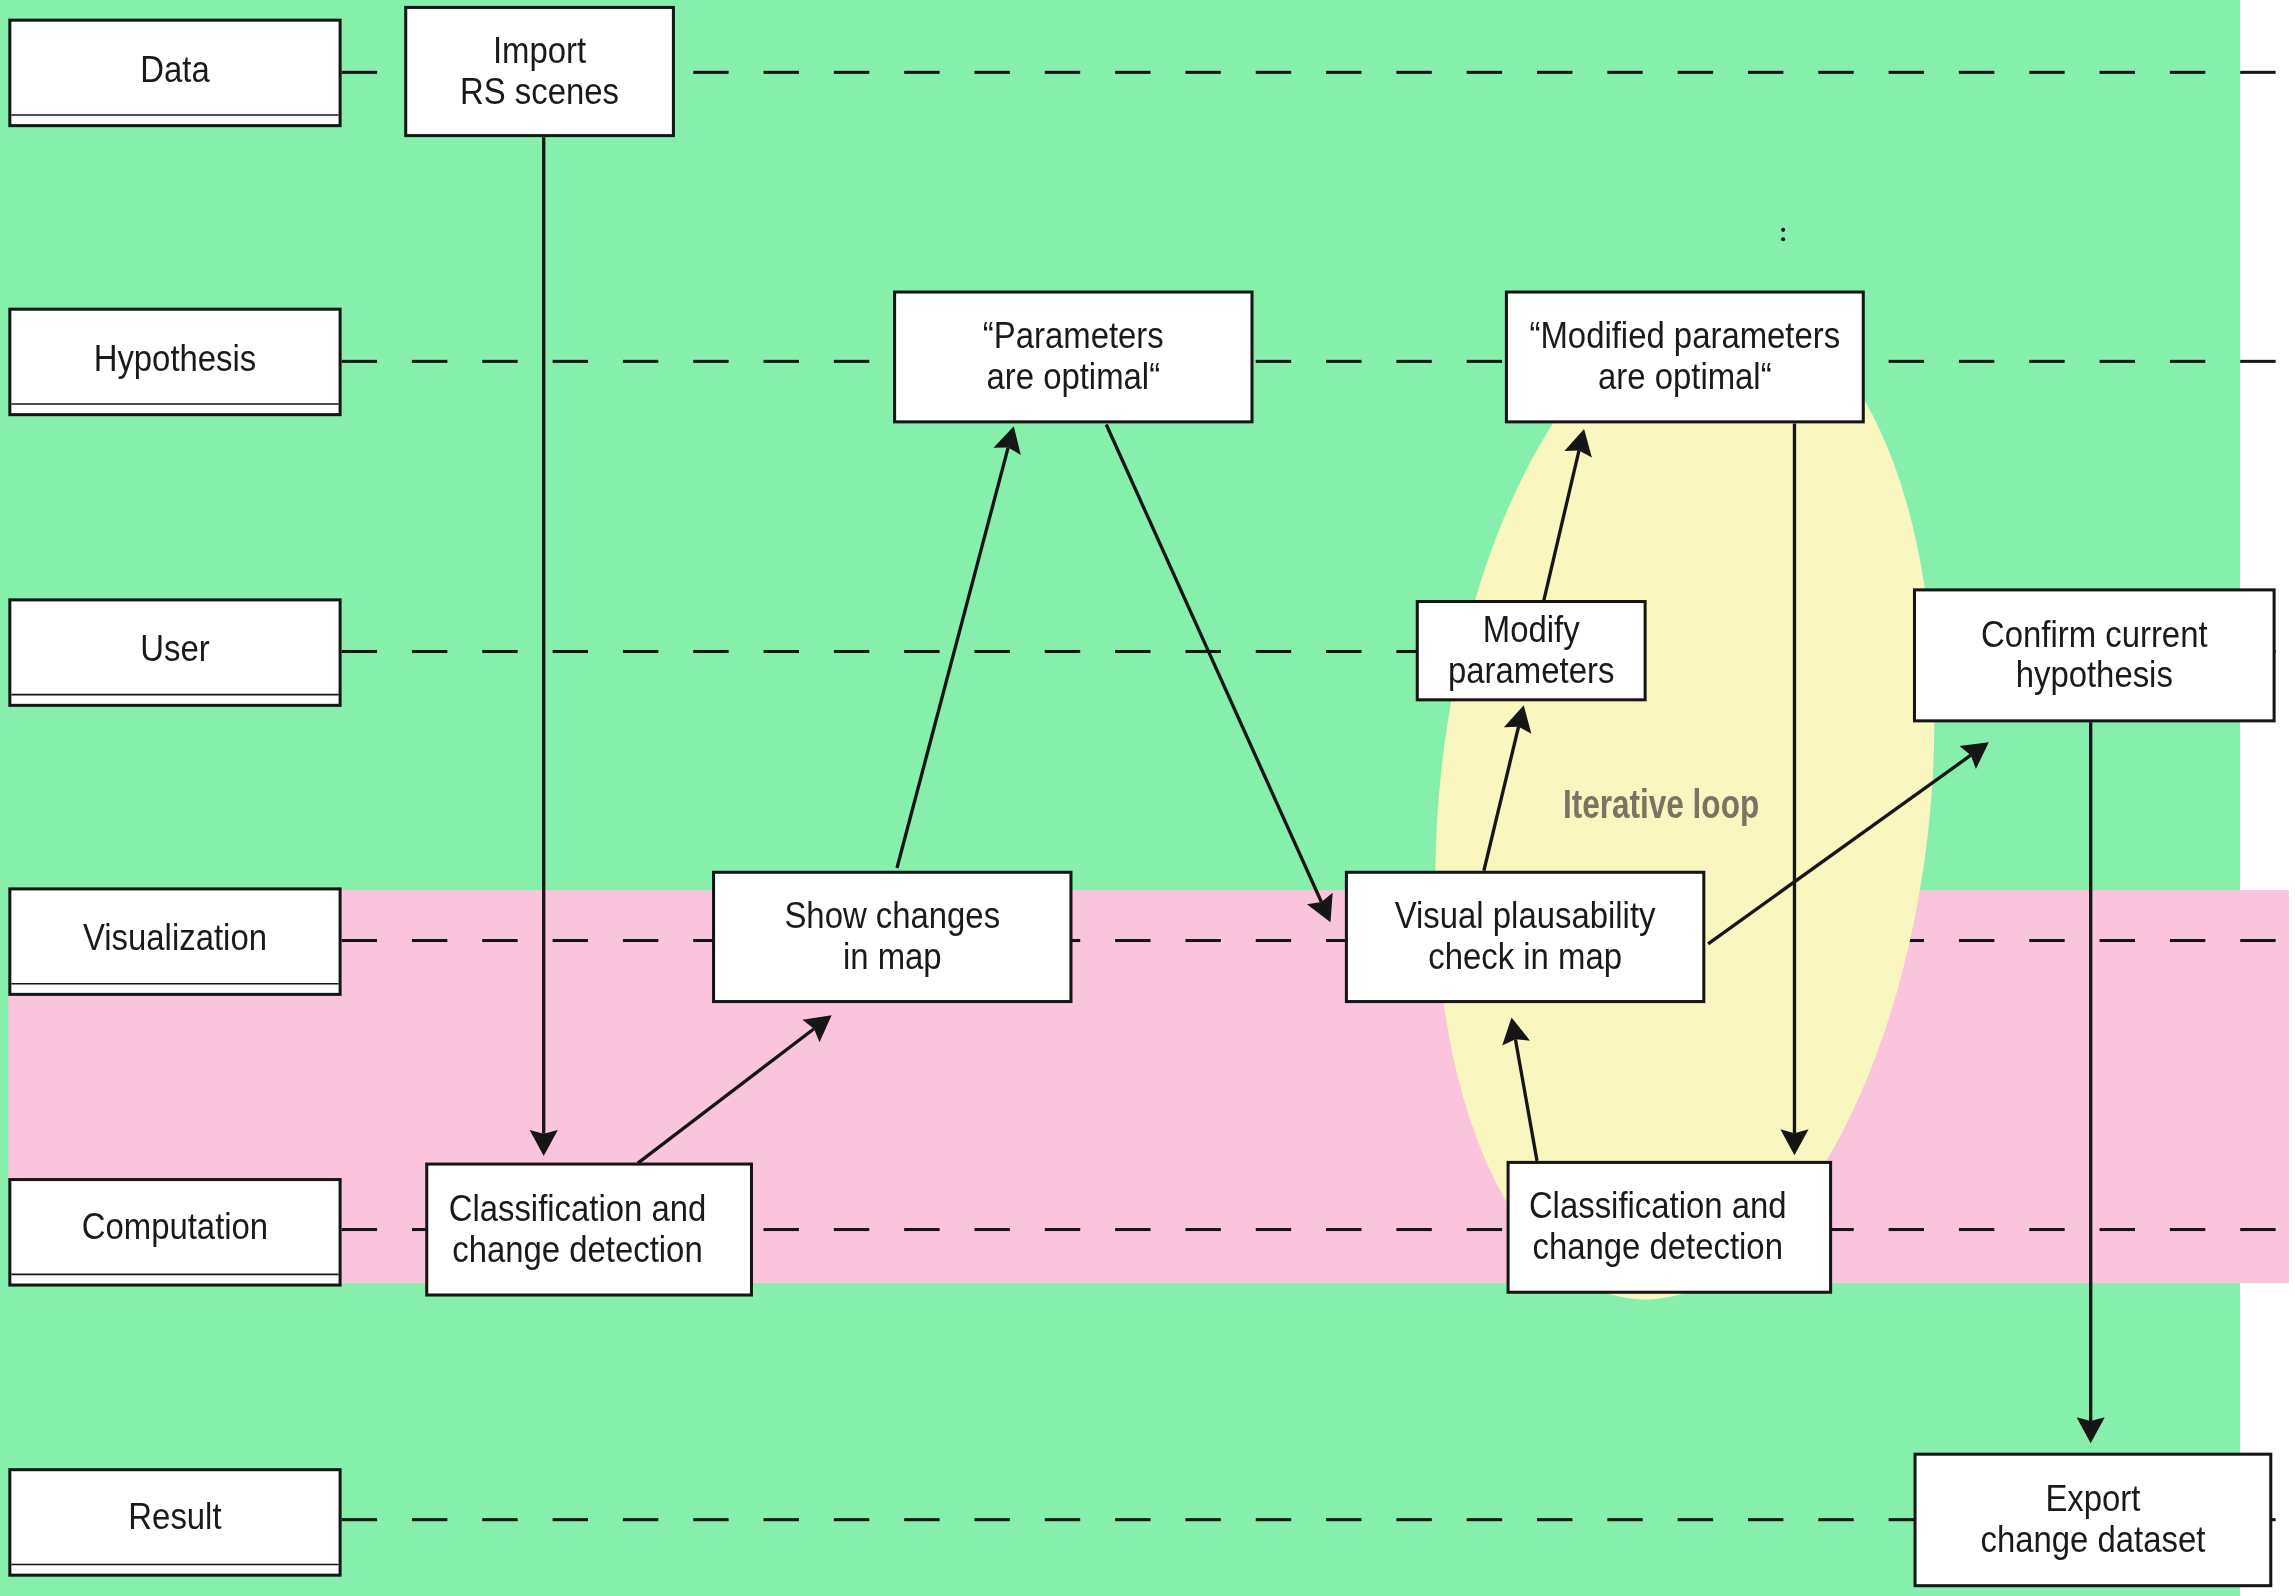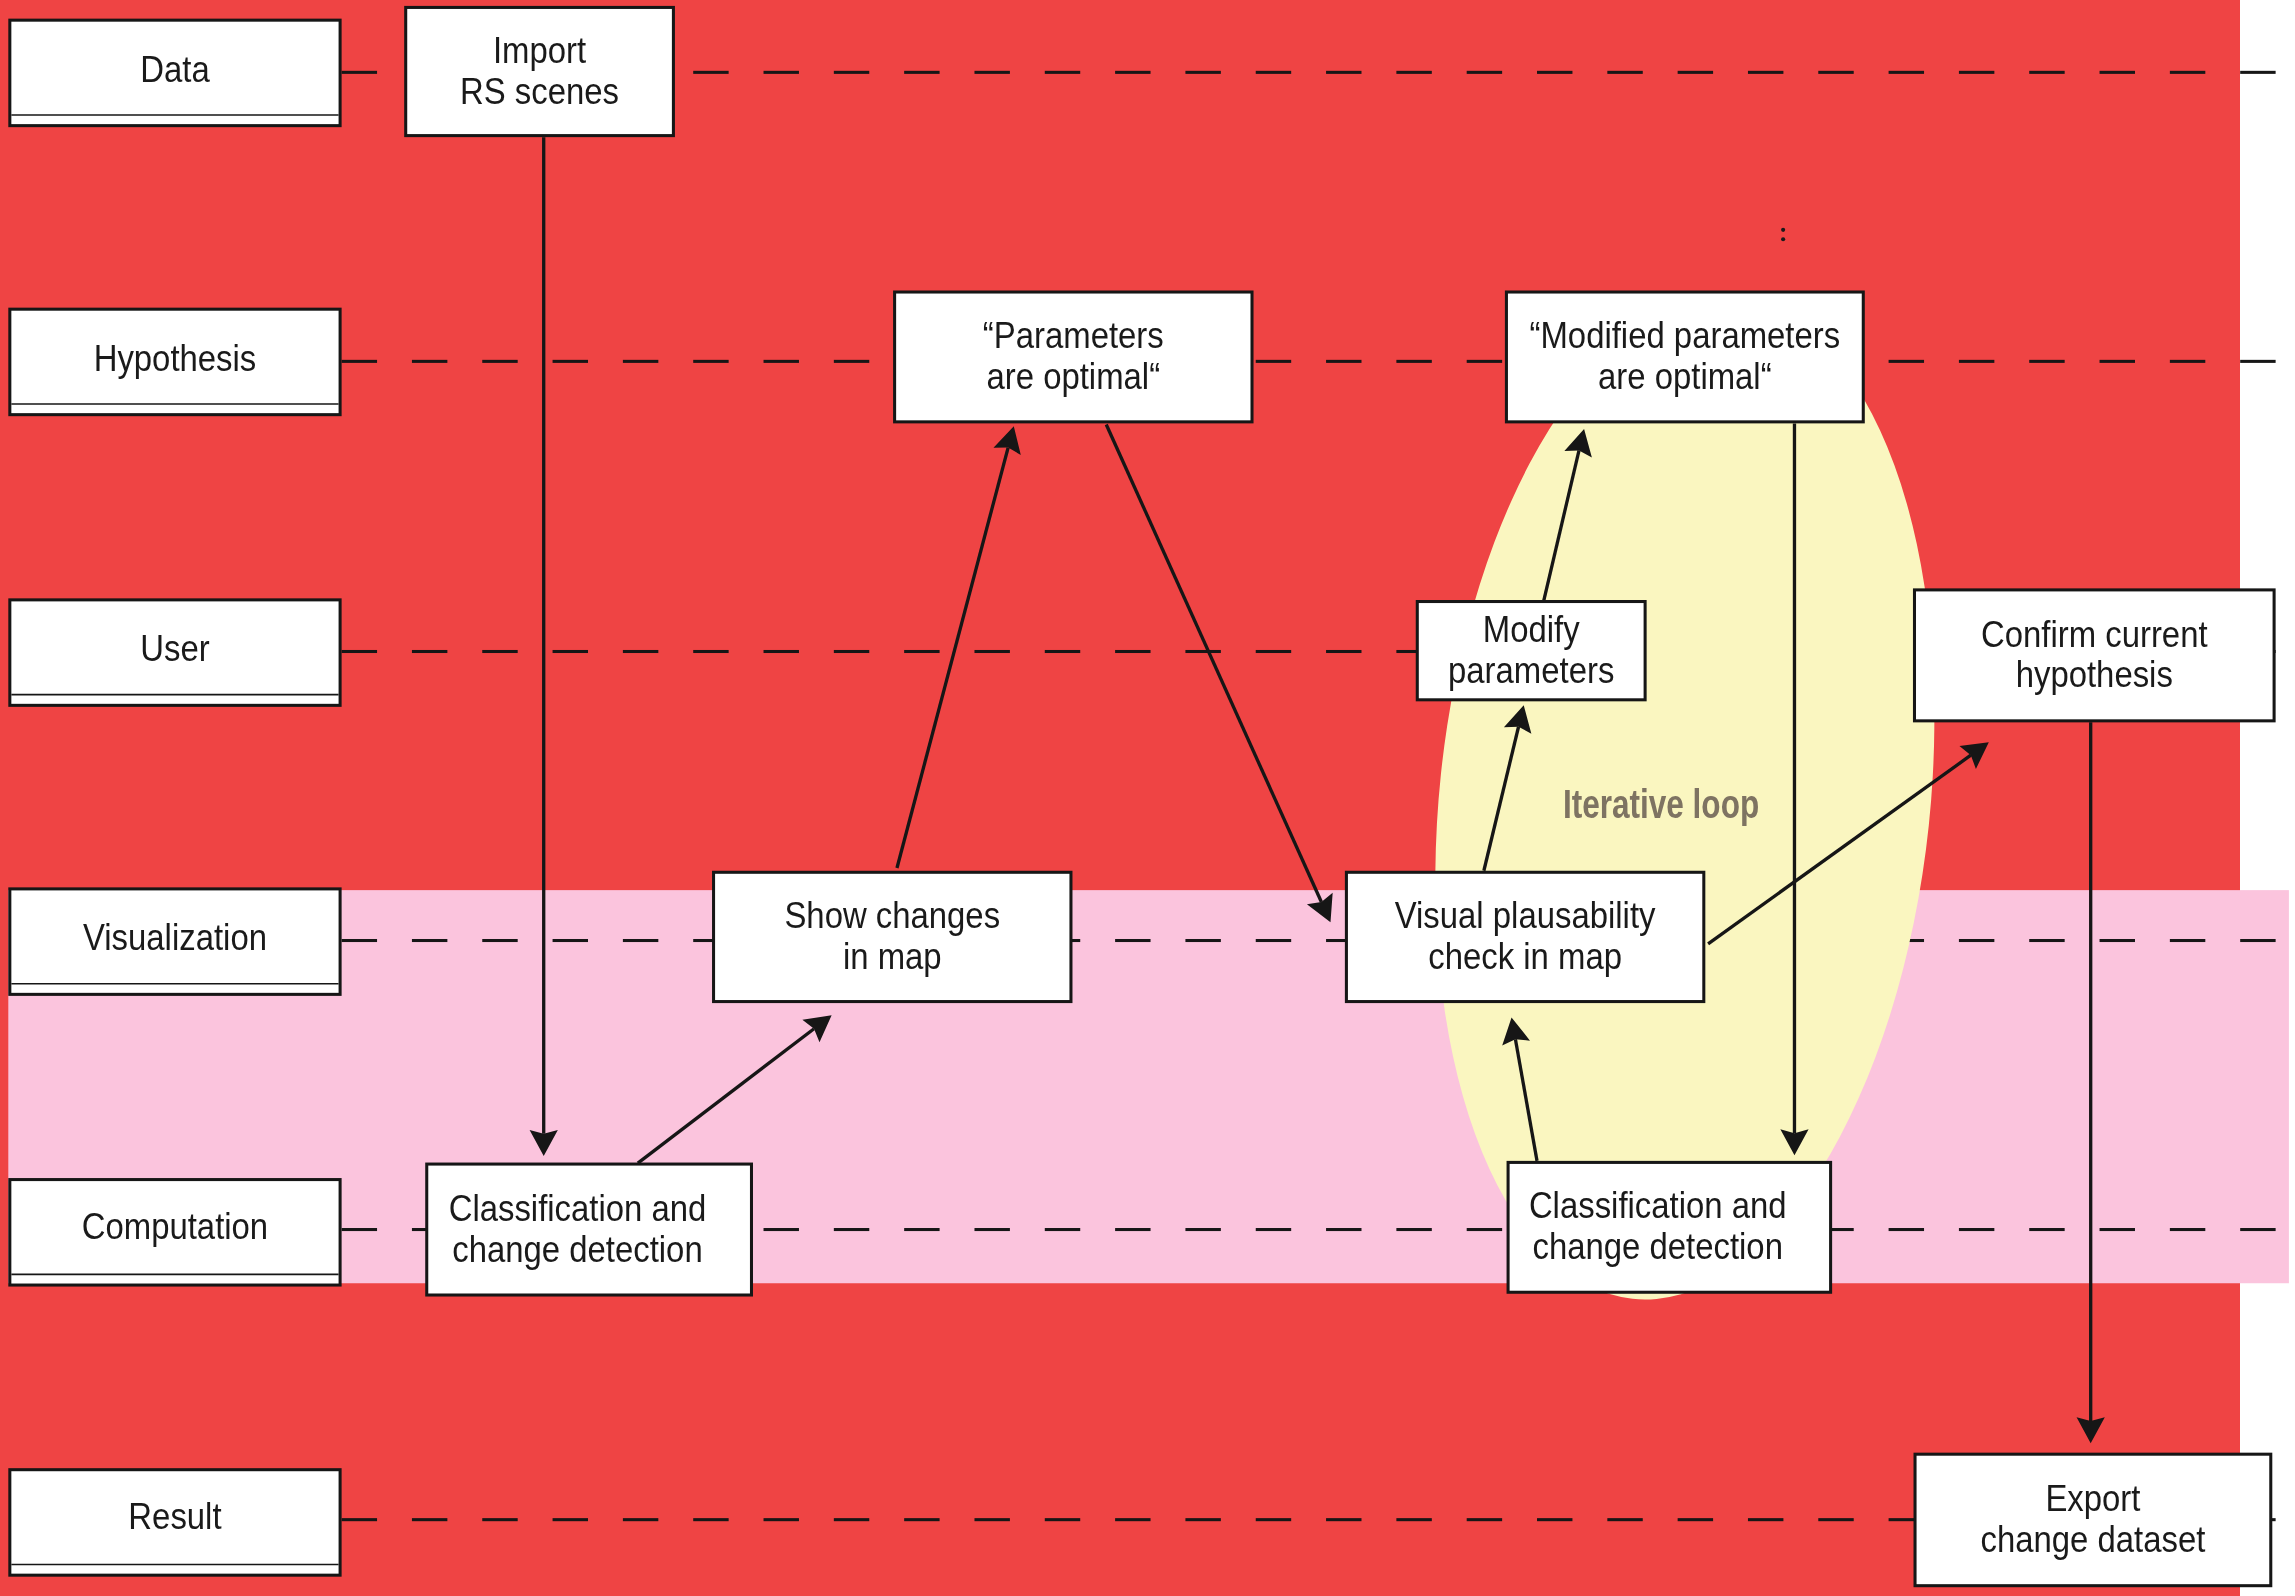--- a/index.html
+++ b/index.html
@@ -1,19 +1,19 @@
 <!DOCTYPE html>
 <html style="font-size:8.9px"><head>
 <meta charset="utf-8">
 <title>Workflow diagram</title>
 <style>
   html,body{margin:0;padding:0;background:#ffffff;}
   body{width:2295px;height:1597px;overflow:hidden;
        font-family:"Liberation Sans", sans-serif;}
-  #stage{position:relative;width:2240px;height:1597px;background:#ef4444;}
+  #stage{position:relative;width:2240px;height:1597px;background:#86efac;}
   svg#canvas{position:absolute;left:0;top:0;width:2295px;height:1597px;display:block;}
   .nodetext, .lanetext {
       font-family:"Liberation Sans", sans-serif;
       font-size:66px; fill:#1a1a1a;
   }
   .annot{font-family:"Liberation Sans", sans-serif;font-weight:bold;font-size:74px;}
 </style>
 </head>
 <body>
 

